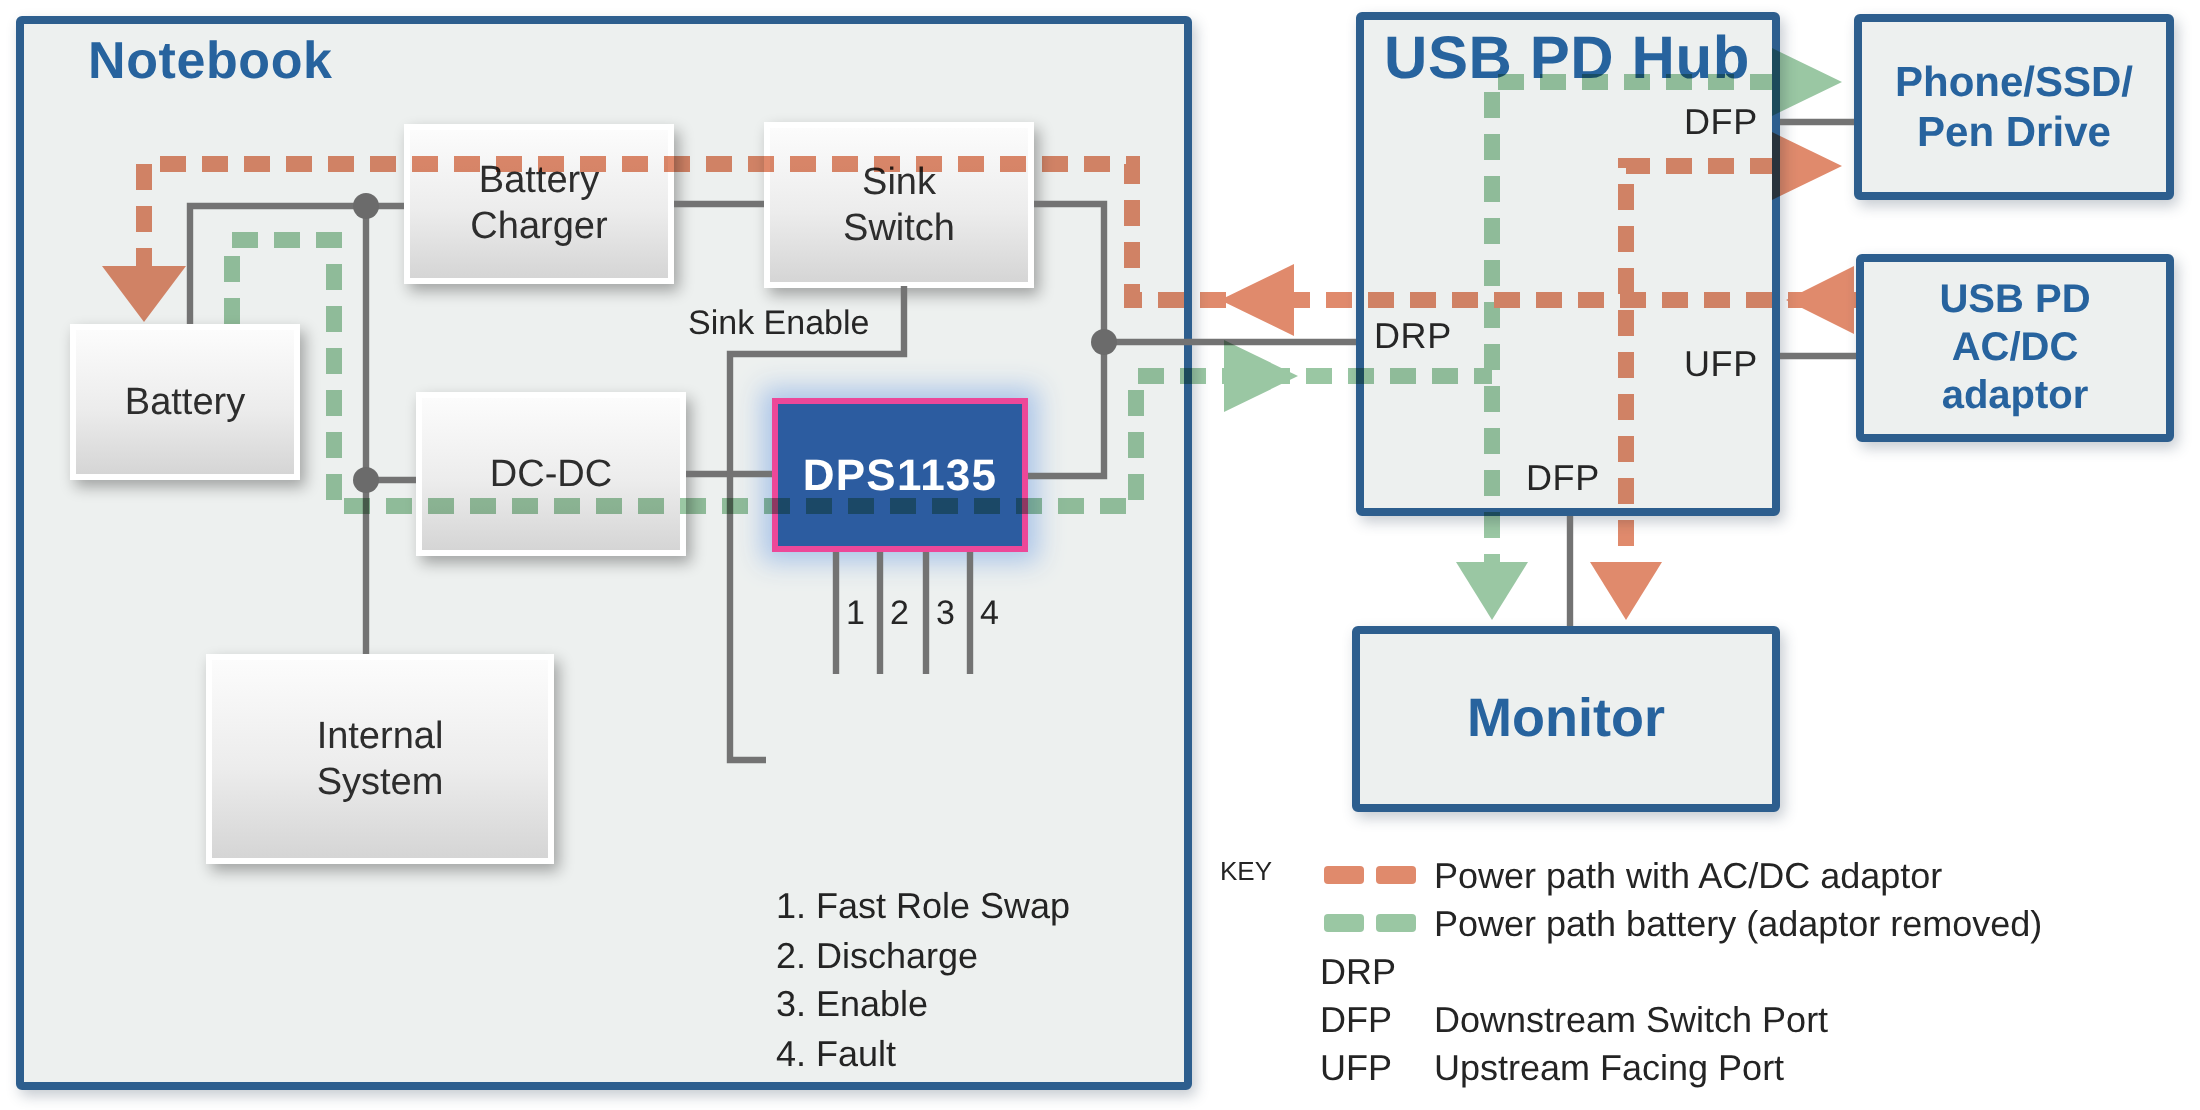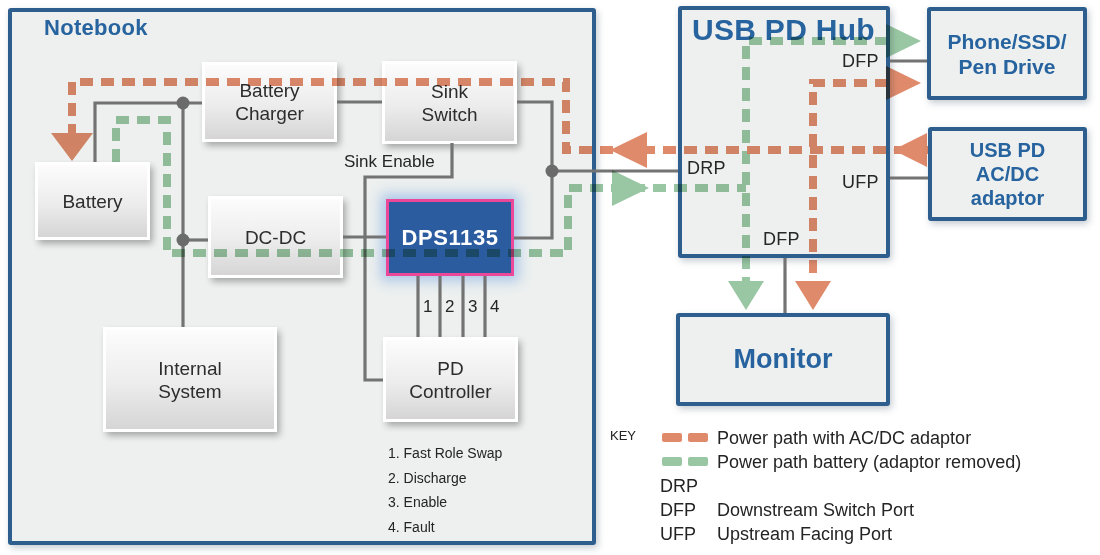--- a/index.html
+++ b/index.html
@@ -4,34 +4,34 @@
 <style>
   :root{
     --orange:#E08A6C; --green:#9AC7A3; --blue-border:#2D5E8E; --blue-text:#27639E;
     --chip-blue:#2C5CA0; --line-gray:#737373; --dot-gray:#6B6B6B; --panel-fill:#EDF0EF;
   }
   html,body{margin:0;padding:0;background:#fff;}
   .canvas{position:relative;width:1100px;height:555px;background:#ffffff;
           font-family:"Liberation Sans",sans-serif;overflow:hidden;}
   .bluebox{position:absolute;border:4px solid var(--blue-border);background:var(--panel-fill);
            border-radius:3px;box-shadow:2px 3px 7px rgba(50,70,90,.28);box-sizing:border-box;}
-  .panel-title{position:absolute;font-weight:bold;font-size:22px;color:var(--blue-text);letter-spacing:.3px;}
+  .panel-title{position:absolute;font-weight:bold;font-size:26px;color:var(--blue-text);letter-spacing:.3px;}
   .block{position:absolute;background:linear-gradient(180deg,#fcfcfc 0%,#ececec 55%,#d5d5d5 100%);
          border:3px solid #fff;box-shadow:2.5px 3.5px 7px rgba(0,0,0,.32);box-sizing:border-box;
          display:flex;flex-direction:column;align-items:center;justify-content:center;
          font-size:19px;color:#2d2d2d;line-height:23px;text-align:center;}
   .chip{position:absolute;background:var(--chip-blue);border:3px solid #ec4899;box-sizing:border-box;
         box-shadow:0 0 12px 5px rgba(168,195,232,.95);display:flex;align-items:center;justify-content:center;
         color:#fff;font-weight:bold;font-size:22px;letter-spacing:.6px;}
   .device{display:flex;flex-direction:column;align-items:center;justify-content:center;text-align:center;
           font-weight:bold;color:var(--blue-text);font-size:21px;line-height:25px;}
   .portlabel{position:absolute;font-size:18px;color:#262626;letter-spacing:.3px;}
   .small-label{position:absolute;font-size:17px;color:#262626;}
   .pin{position:absolute;font-size:17px;color:#262626;}
-  .notes{position:absolute;left:388px;top:441px;font-size:14px;color:#242424;line-height:24.6px;}
+  .notes{position:absolute;left:388px;top:441px;font-size:18px;color:#242424;line-height:24.6px;}
   .keyrow-text{position:absolute;font-size:18px;color:#242424;}
   .keyrow-abbr{position:absolute;font-size:18px;color:#242424;}
   .swatch{position:absolute;display:flex;gap:6px;}
   .swatch i{width:20px;height:9px;border-radius:2px;display:block;}
   svg.overlay{position:absolute;left:0;top:0;pointer-events:none;}
   svg.blend{mix-blend-mode:multiply;}
 </style>
 </head>
 <body>
 
@@ -78,24 +78,20 @@
 
   <div class="chip" style="left:386px;top:199px;width:128px;height:77px;">
     <span>DPS1135</span>
   </div>
 
   <div class="block" style="left:103px;top:327px;width:174px;height:105px;">
     <span>Internal</span>
     <span>System</span>
   </div>
 
-  <div class="block" style="left:383px;top:337px;width:135px;height:85px;">
-    <span>PD</span>
-    <span>Controller</span>
-  </div>
 
   <svg class="overlay" width="1100" height="555" viewBox="0 0 1100 555">
     <g fill="none" style="stroke:var(--line-gray)" stroke-width="3.2">
       <path d="M202,103 L95,103 L95,162"></path>
       <path d="M183,103 L183,327"></path>
       <path d="M183,240 L208,240"></path>
       <path d="M337,102 L382,102"></path>
       <path d="M517,102 L552,102 L552,238 L514,238"></path>
       <path d="M552,171 L678,171"></path>
       <path d="M343,237 L386,237"></path>

